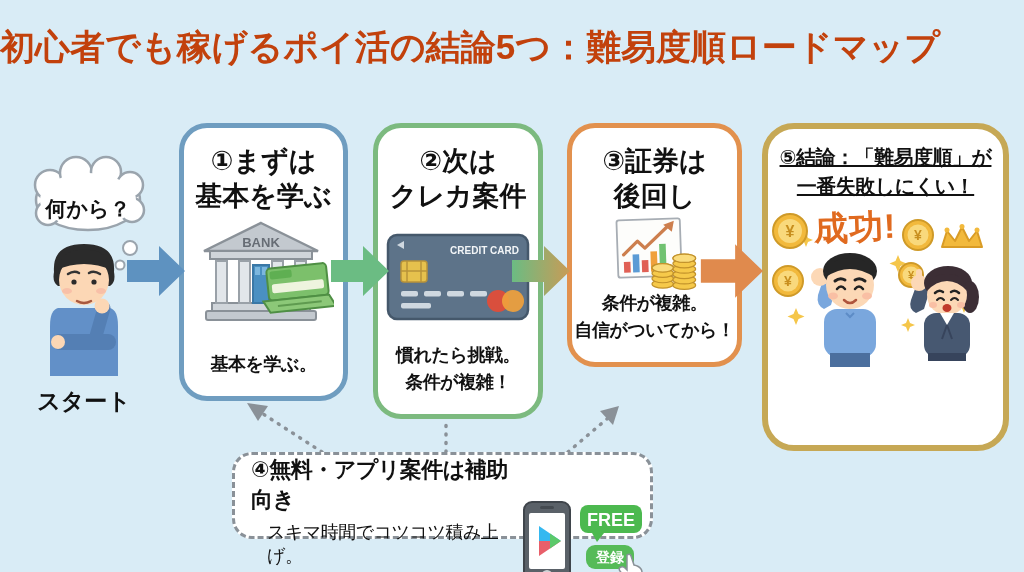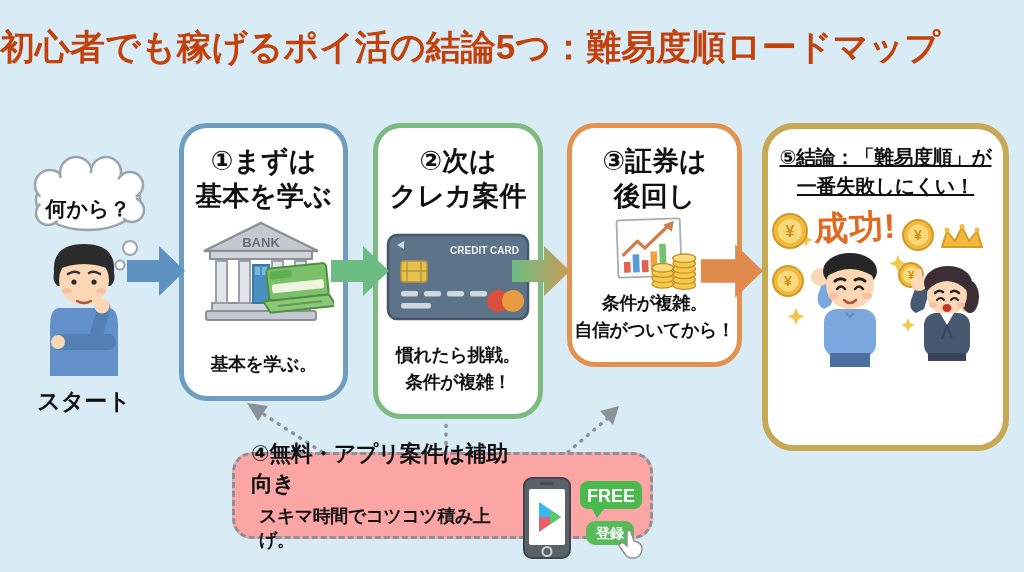--- a/index.html
+++ b/index.html
@@ -42,27 +42,27 @@
   .fill-orange{fill:var(--arrow-orange,#e08a4d);}
   
   .thought{left:26px;top:155px;z-index:2;}
   .thought-text{
     position:absolute;left:0;top:26px;width:124px;text-align:center;
     font-size:21px;font-weight:900;margin-top:14px;
   }
   .start-label{left:16px;top:386px;width:136px;text-align:center;font-size:23px;font-weight:700;}
   
   .note{
-    left:232px;top:452px;width:421px;height:87px;background:#fca5a5;
+    left:232px;top:452px;width:421px;height:87px;background:#ffffff;
     border:3px dashed var(--connector-gray,#8a9198);border-radius:20px;box-sizing:border-box;
-    display:flex;align-items:center;z-index:2;
+    display:flex;z-index:2;
   }
   .note-text{flex:1;padding-left:16px;}
   .note-l1{font-size:22px;font-weight:900;letter-spacing:-0.5px;}
-  .note-l2{font-size:18px;font-weight:700;letter-spacing:-0.5px;margin-top:5px;margin-left:8px;}
+  .note-l2{font-size:18px;font-weight:400;letter-spacing:-0.5px;margin-top:5px;margin-left:16px;}
   .note-icons{width:128px;height:86px;position:relative;margin-top:44px;}
   
   .overlay{left:0;top:0;z-index:1;pointer-events:none;}
   .dotline{stroke:var(--connector-gray,#8a9198);stroke-width:3.5;stroke-dasharray:1 7.5;stroke-linecap:round;fill:none;}
   .dothead{fill:var(--connector-gray,#8a9198);}
 </style>
 </head>
 <body style="--background: #d9ecf6; --card1-border: #6f9dc0; --card2-border: #7cba7f; --card3-border: #e2914e; --conclusion-border: #c6a855; --arrow-blue: #5e92c0; --arrow-green: #6bbc83; --arrow-orange: #e08a4d; --success-text: #e06a1f; --free-green: #4cb94f; --connector-gray: #8a9198; --coin-gold: #f2b93c;">
 
 <div class="abs title">初心者でも稼げるポイ活の結論5つ：難易度順ロードマップ</div>

